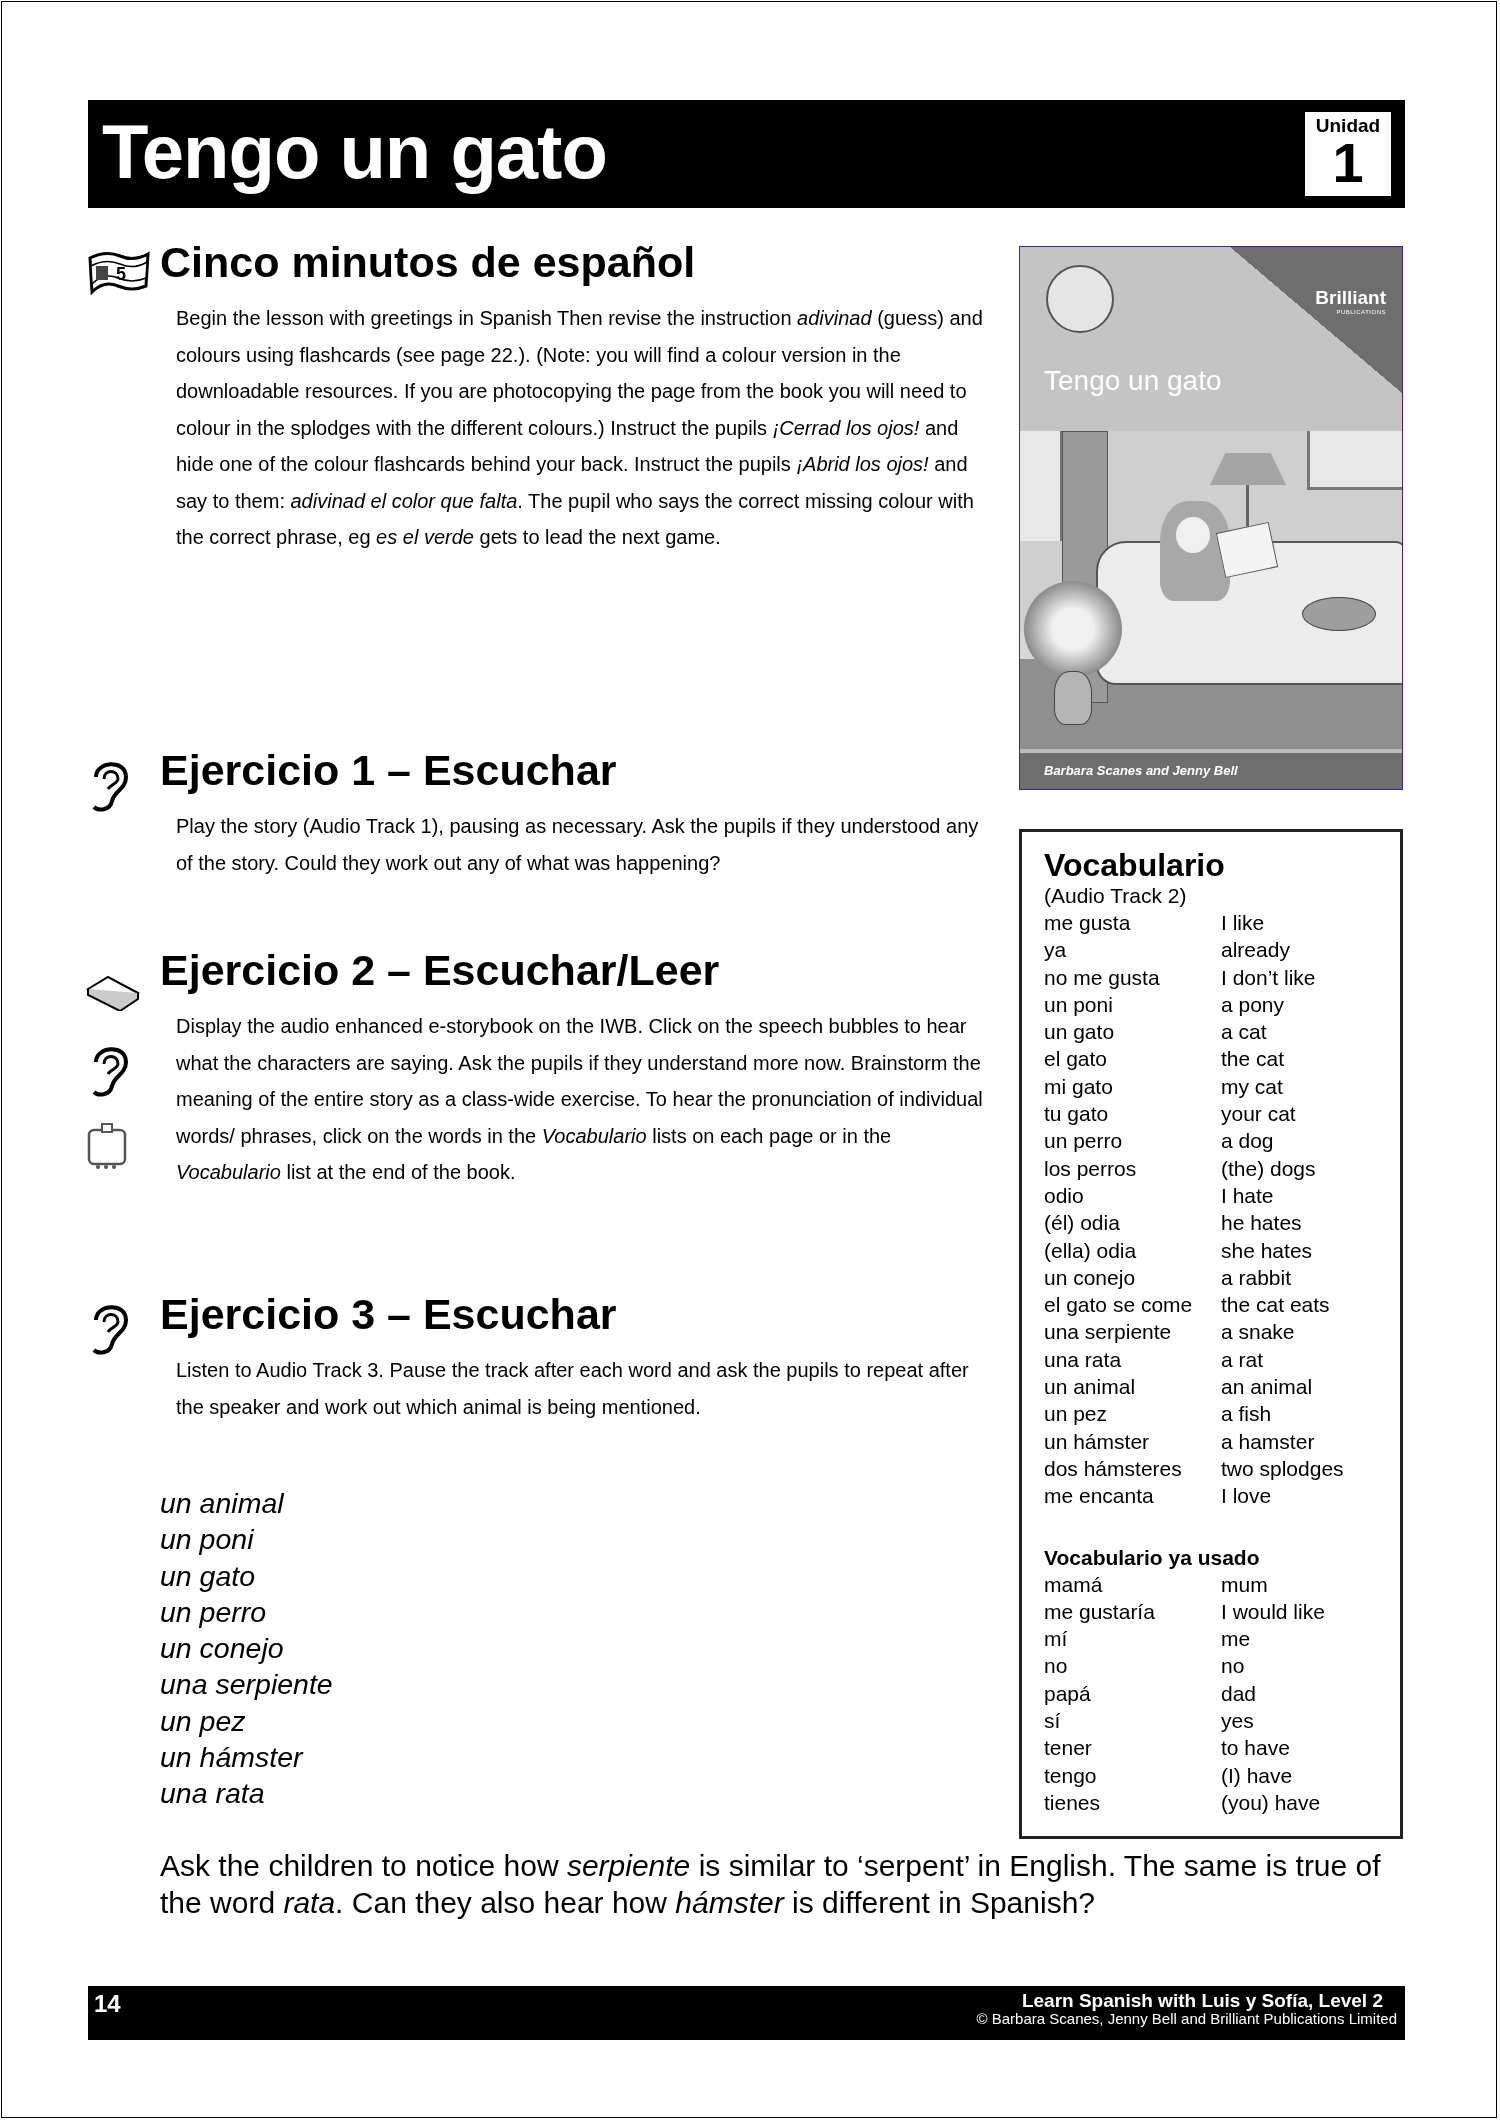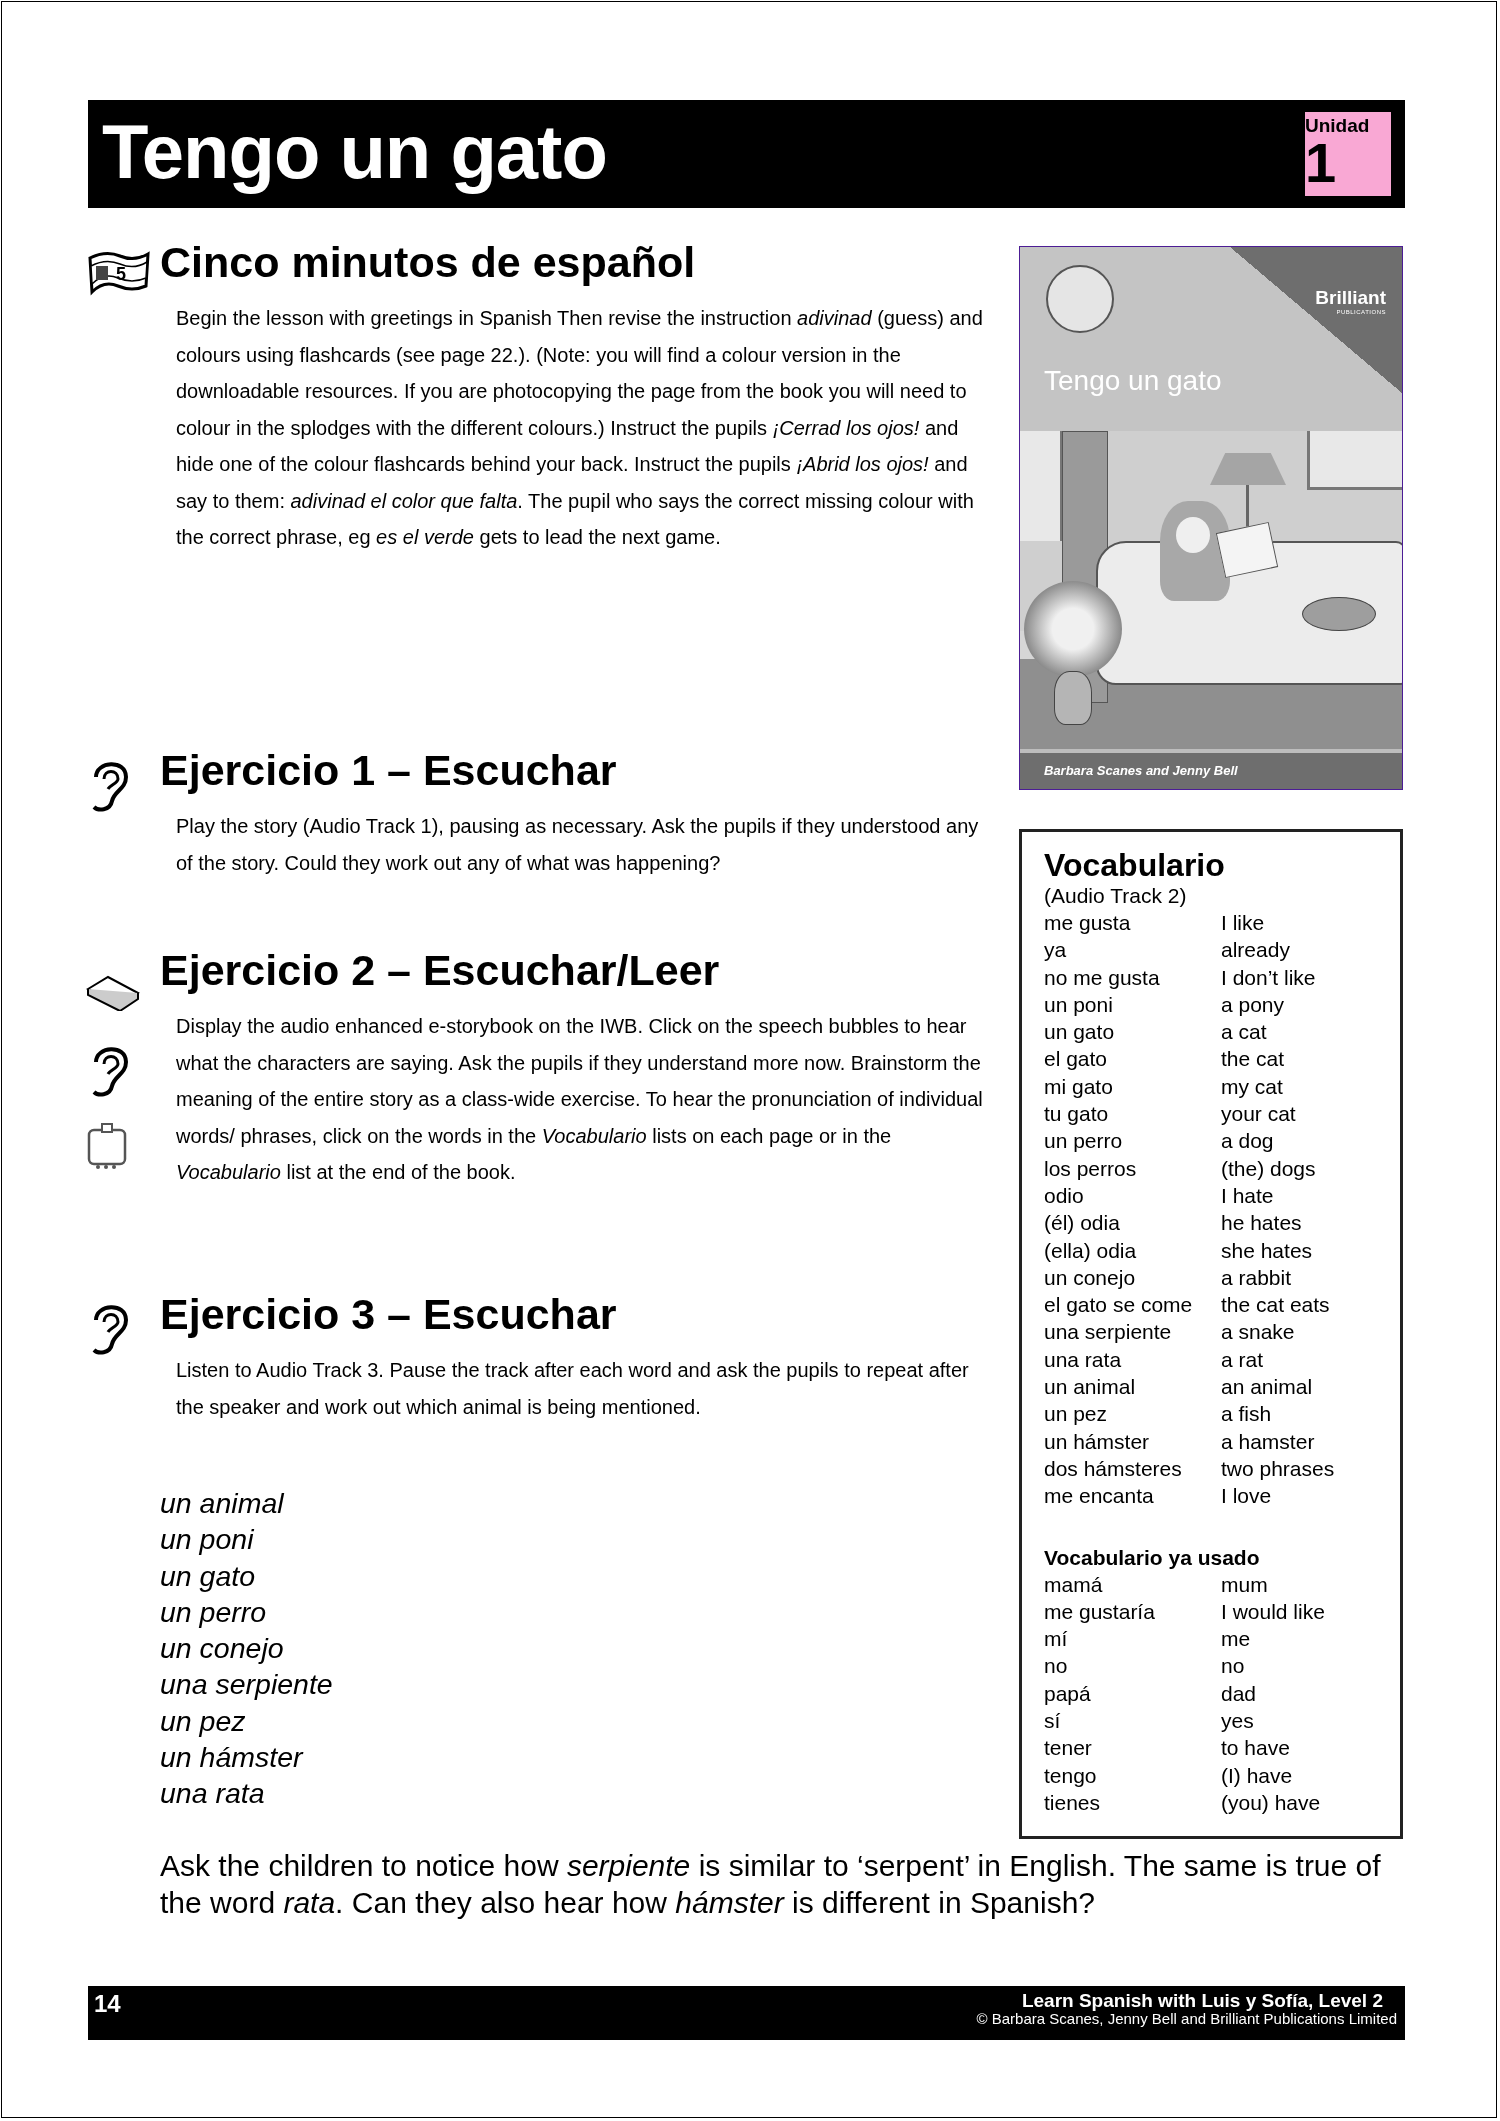--- a/index.html
+++ b/index.html
@@ -3,21 +3,21 @@
 <meta charset="utf-8">
 <style>
   html, body { margin: 0; padding: 0; }
   body {
     width: 1500px; height: 2121px; position: relative; background: #fff;
     font-family: "Liberation Sans", sans-serif; color: #000; overflow: hidden;
   }
   .page-border { position: absolute; left: 1px; top: 1px; width: 1496px; height: 2117px; border: 1px solid #000; box-sizing: border-box; }
   .title-bar { position: absolute; left: 88px; top: 100px; width: 1317px; height: 108px; background: #000; }
   .title-text { position: absolute; left: 14px; top: 2px; color: #fff; font-weight: bold; font-size: 76px; line-height: 100px; letter-spacing: -1px; }
-  .unit-box { position: absolute; right: 14px; top: 12px; width: 86px; height: 84px; background: #f9a8d4; text-align: left; }
+  .unit-box { position: absolute; right: 14px; top: 12px; width: 86px; height: 84px; background: #ffffff; text-align: center; }
   .unit-label { display: block; font-weight: bold; font-size: 19px; margin-top: 3px; }
   .unit-num { display: block; font-weight: bold; font-size: 56px; line-height: 52px; }
 
   .section { position: absolute; left: 160px; width: 840px; }
   .section h2 { margin: 0; font-size: 43px; font-weight: bold; line-height: 44px; }
   .section p { margin: 16px; font-size: 20px; line-height: 36.5px; }
   .icon { position: absolute; }
 
   .cover { position: absolute; left: 1019px; top: 246px; width: 384px; height: 544px; border: 1px solid #4c1d95; box-sizing: border-box; background: #bdbdbd; overflow: hidden; }
   .cover-top { position: absolute; left: 0; top: 0; width: 100%; height: 184px; background: #c4c4c4; }
@@ -257,21 +257,21 @@
         <tr>
           <td class="es">un pez</td>
           <td>a fish</td>
         </tr>
         <tr>
           <td class="es">un hámster</td>
           <td>a hamster</td>
         </tr>
         <tr>
           <td class="es">dos hámsteres</td>
-          <td>two phrases</td>
+          <td>two splodges</td>
         </tr>
         <tr>
           <td class="es">me encanta</td>
           <td>I love</td>
         </tr>
       </tbody>
   </table>
   <h4>Vocabulario ya usado</h4>
   <table>
     <tbody id="used-body">

